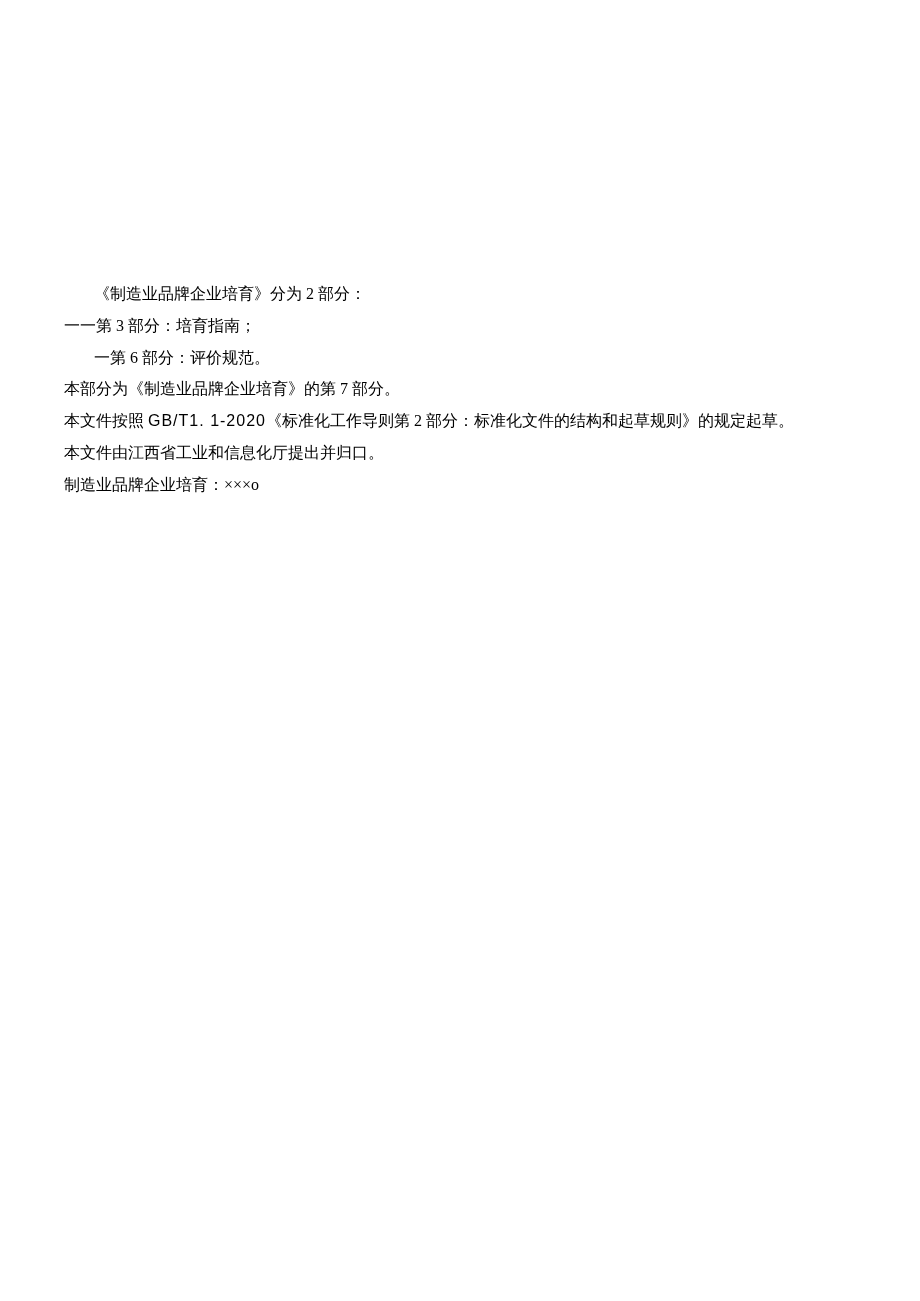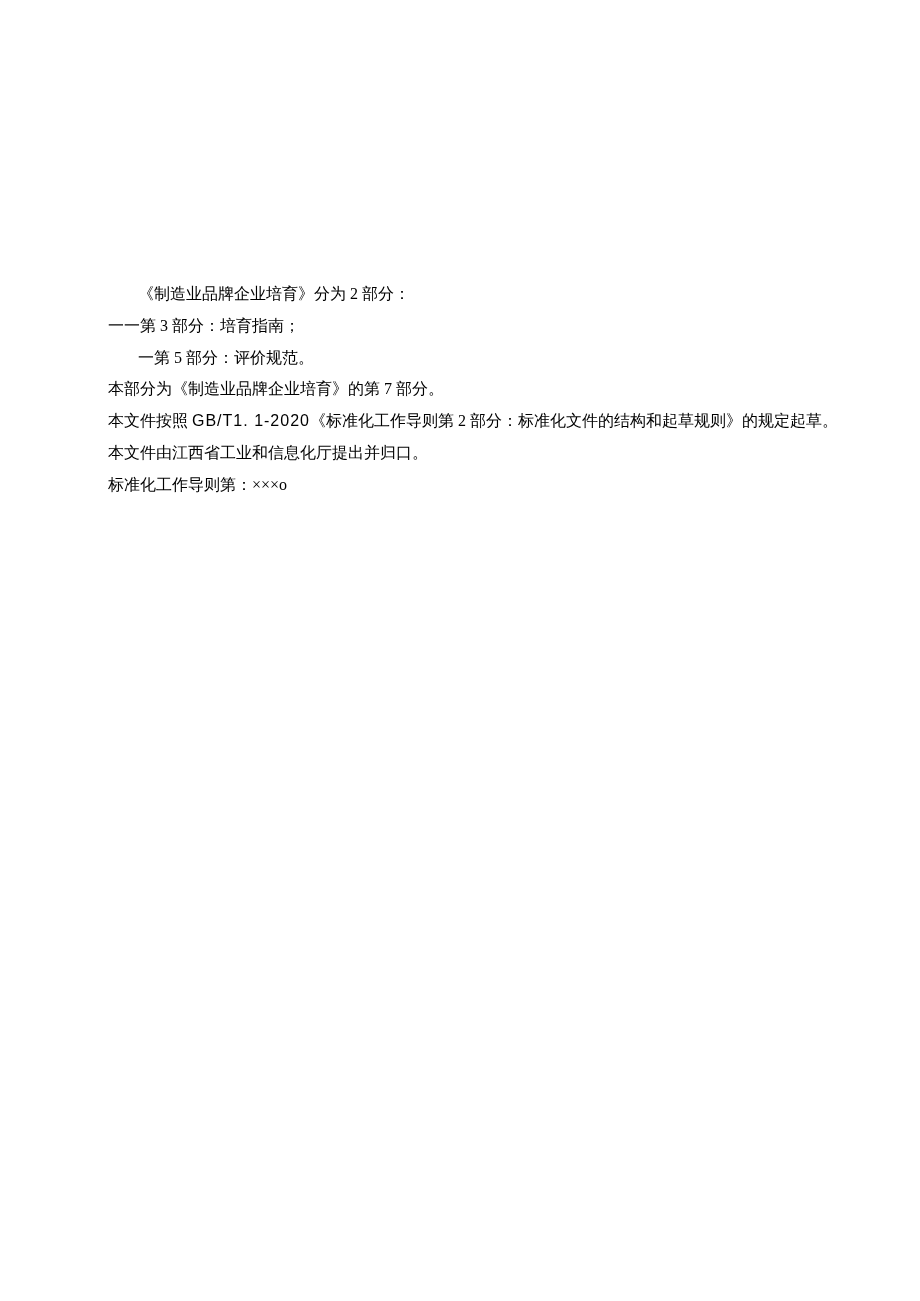--- a/index.html
+++ b/index.html
@@ -12,21 +12,21 @@
       height: 1301px;
       background: #ffffff;
       font-family: "SimSun", "宋体", serif;
       font-size: 16px;
       line-height: 1.8;
       color: #000000;
       padding: 0;
     }
     .content {
       padding-top: 280px;
-      padding-left: 108px;
+      padding-left: 64px;
       padding-right: 80px;
     }
     .line {
       margin-bottom: 3px;
     }
     .indent-1 {
       padding-left: 30px;
     }
     .indent-0 {
       padding-left: 0;
@@ -35,20 +35,20 @@
       font-family: Liberation Sans, sans-serif;
       letter-spacing: 1px;
     }
   </style>
 </head>
 <body>
 
 <div class="content">
   <div class="line indent-1">《制造业品牌企业培育》分为 2 部分：</div>
   <div class="line indent-0">一一第 3 部分：培育指南；</div>
-  <div class="line indent-1">一第 5 部分：评价规范。</div>
+  <div class="line indent-1">一第 6 部分：评价规范。</div>
   <div class="line indent-0">本部分为《制造业品牌企业培育》的第 7 部分。</div>
   <div class="line indent-0">
     <span>本文件按照 </span><span class="latin">GB/T1. 1-2020</span><span>《标准化工作导则第 2 部分：标准化文件的结构和起草规则》的规定起草。</span>
   </div>
   <div class="line indent-0">本文件由江西省工业和信息化厅提出并归口。</div>
-  <div class="line indent-0">标准化工作导则第：×××o</div>
+  <div class="line indent-0">制造业品牌企业培育：×××o</div>
 </div>
 
 </body></html>

